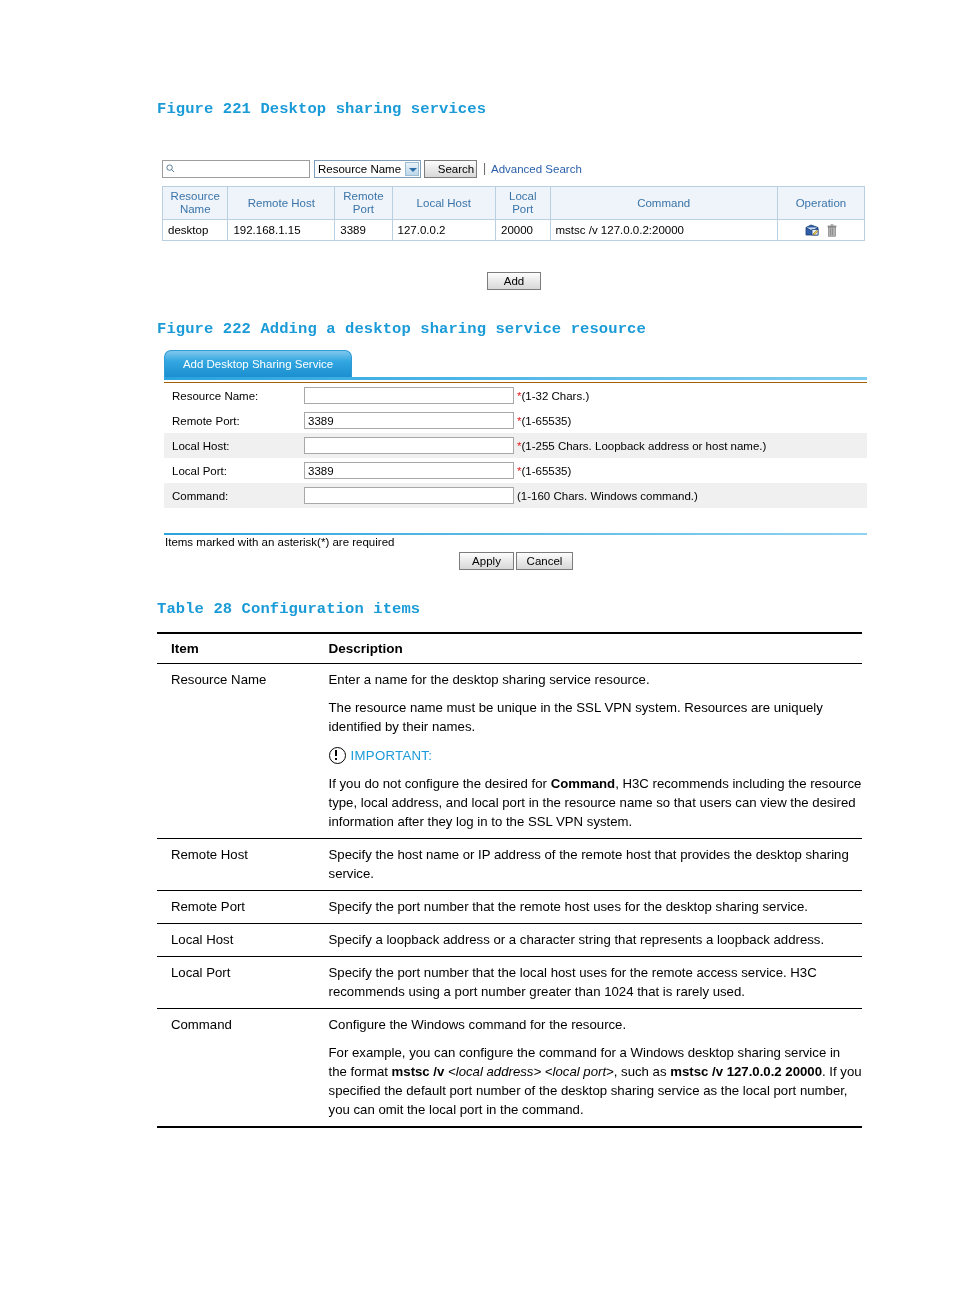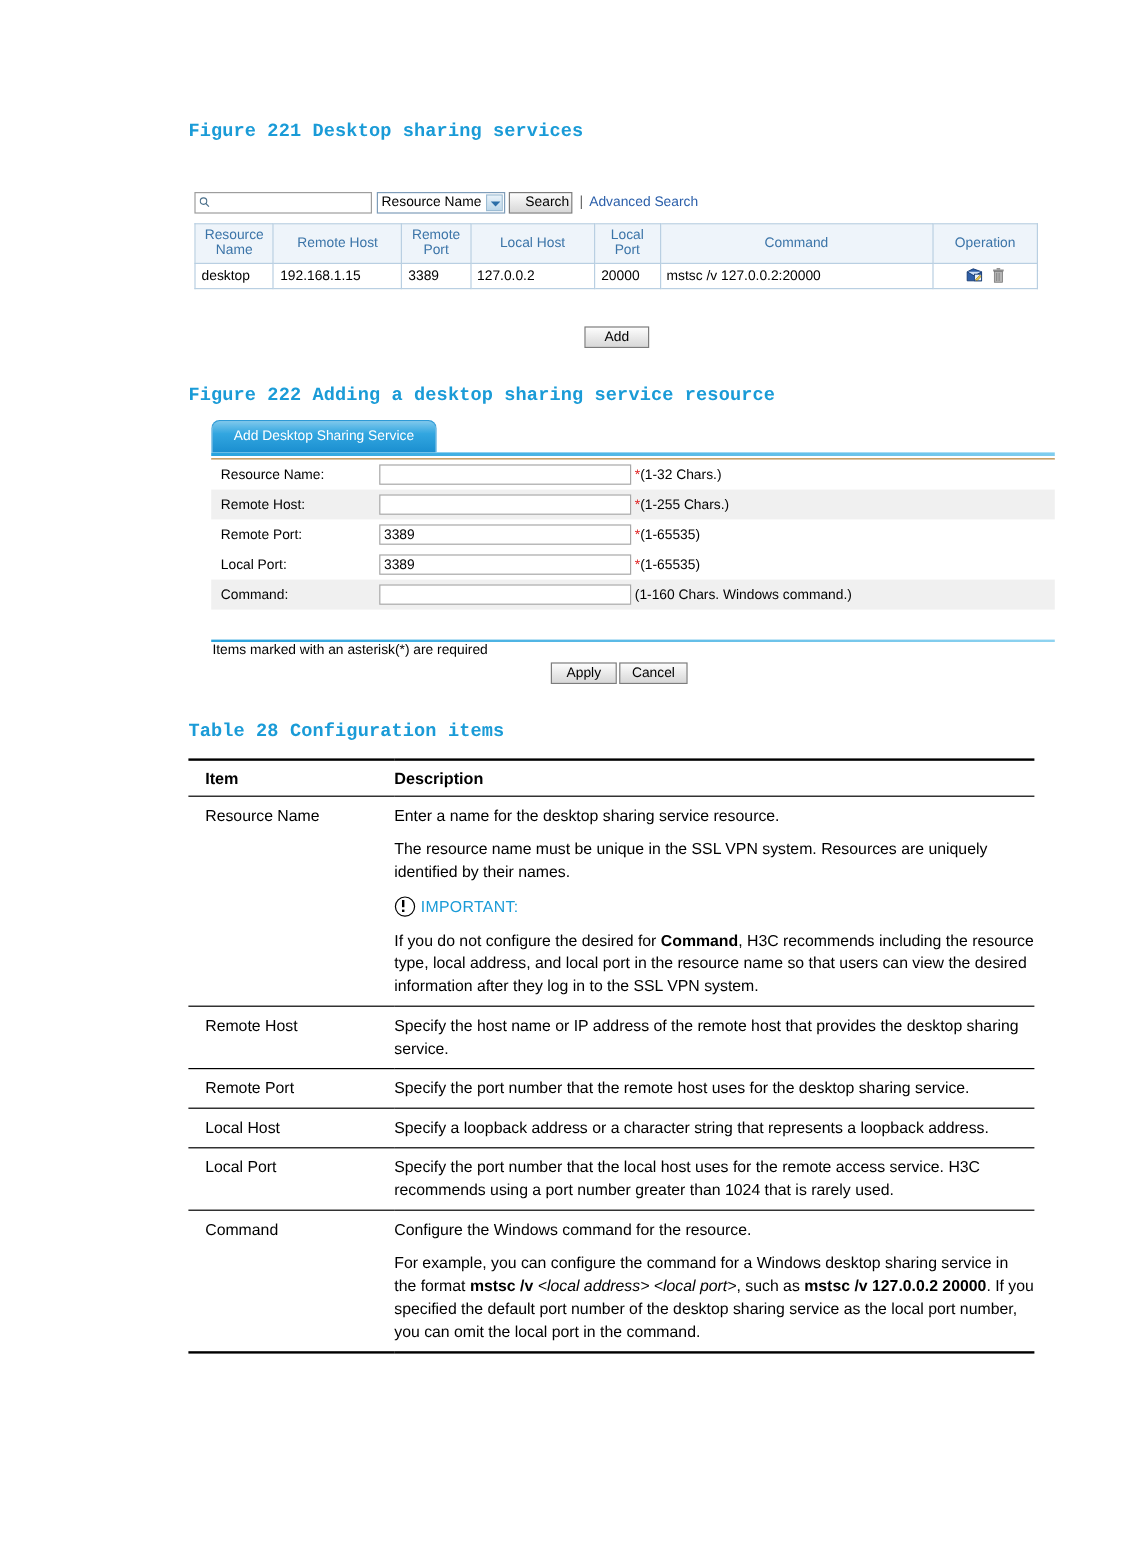--- a/index.html
+++ b/index.html
@@ -365,47 +365,47 @@
           </td>
         </tr>
       </tbody>
     </table>
   </div>
 
   <div class="btn" style="position:absolute; left:487px; top:272px; width:54px; height:18px; line-height:16px;">Add</div>
 
   <div class="caption" style="left:157px; top:320px;">Figure 222 Adding a desktop sharing service resource</div>
 
-  <div class="ui-shot" style="left:176px; top:352px; width:703px;">
+  <div class="ui-shot" style="left:164px; top:352px; width:703px;">
 
     <div class="tabbar" style="width:703px; height:28px;">
       <div class="tabline"></div>
       <div class="tab active" style="left:0px; width:188px;">Add Desktop Sharing Service</div>
     </div>
 
     <div class="formpanel" style="left:0px; top:30px; width:703px;">
 
       <div class="frow">
         <div class="flabel">Resource Name:</div>
         <input class="finput" type="text" value="" style="">
         <div class="fhint"><span class="req">*</span><span>(1-32 Chars.)</span></div>
       </div>
 
-      <div class="frow alt">
-        <div class="flabel">Remote Host:</div>
-        <input class="finput" type="text" value="" style="">
-        <div class="fhint"><span class="req">*</span><span>(1-255 Chars.)</span></div>
-      </div>
 
       <div class="frow">
         <div class="flabel">Remote Port:</div>
         <input class="finput" type="text" value="3389" style="">
         <div class="fhint"><span class="req">*</span><span>(1-65535)</span></div>
       </div>
 
+      <div class="frow alt">
+        <div class="flabel">Local Host:</div>
+        <input class="finput" type="text" value="" style="">
+        <div class="fhint"><span class="req">*</span><span>(1-255 Chars. Loopback address or host name.)</span></div>
+      </div>
 
       <div class="frow">
         <div class="flabel">Local Port:</div>
         <input class="finput" type="text" value="3389" style="">
         <div class="fhint"><span class="req">*</span><span>(1-65535)</span></div>
       </div>
 
       <div class="frow alt">
         <div class="flabel">Command:</div>
         <input class="finput" type="text" value="" style="">

